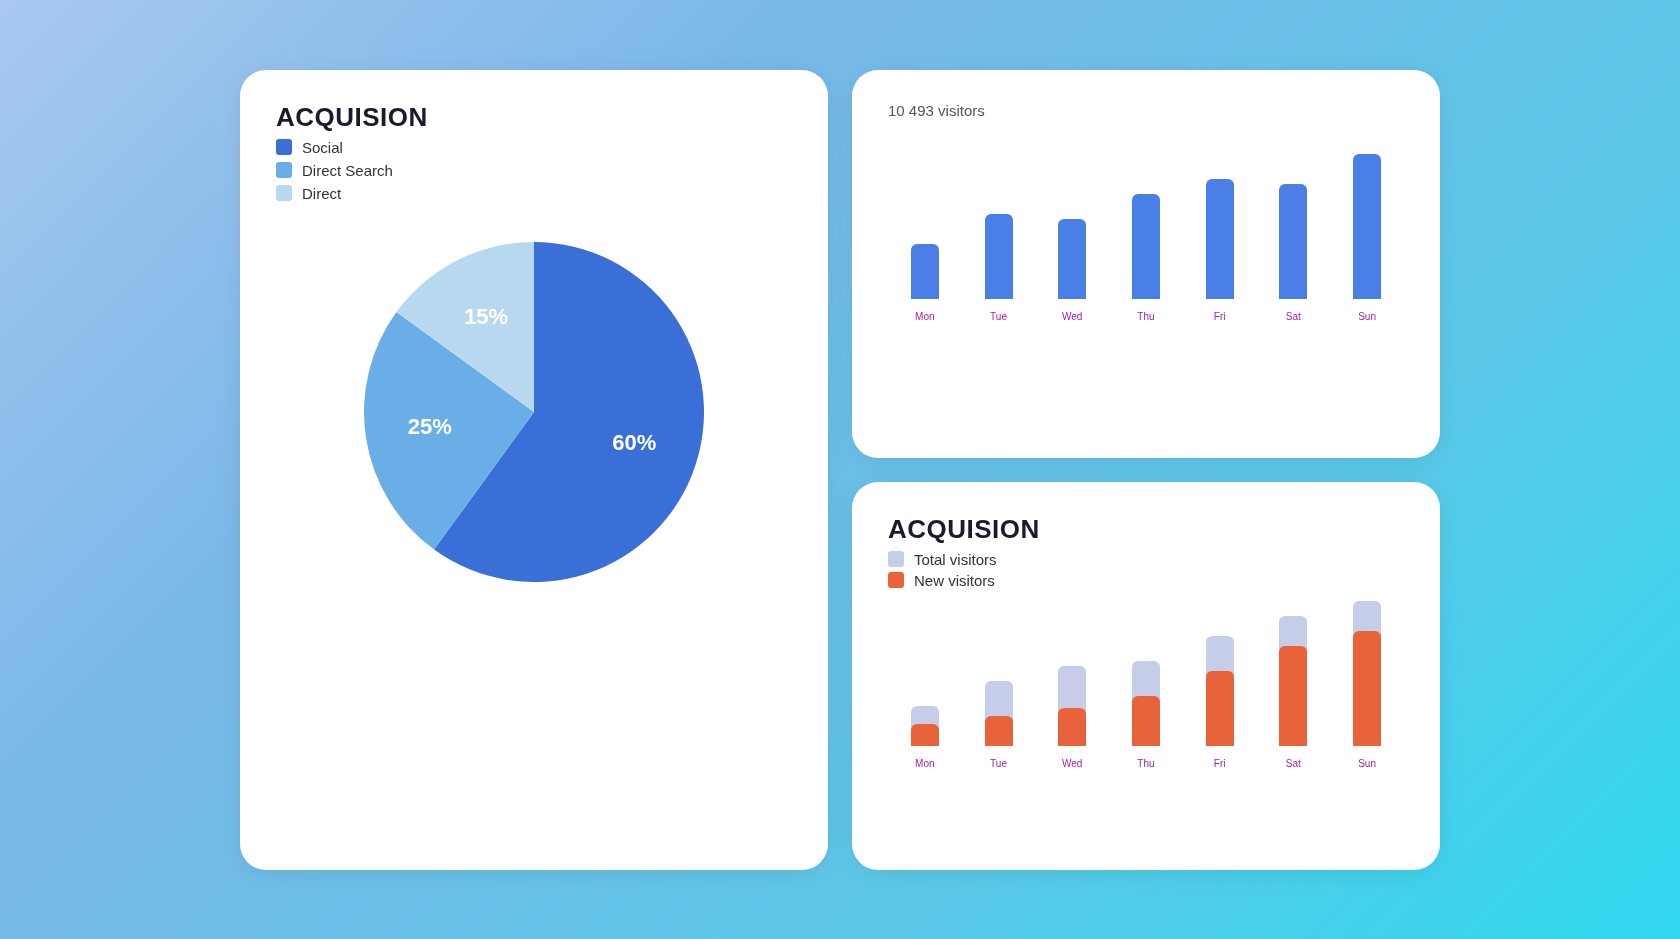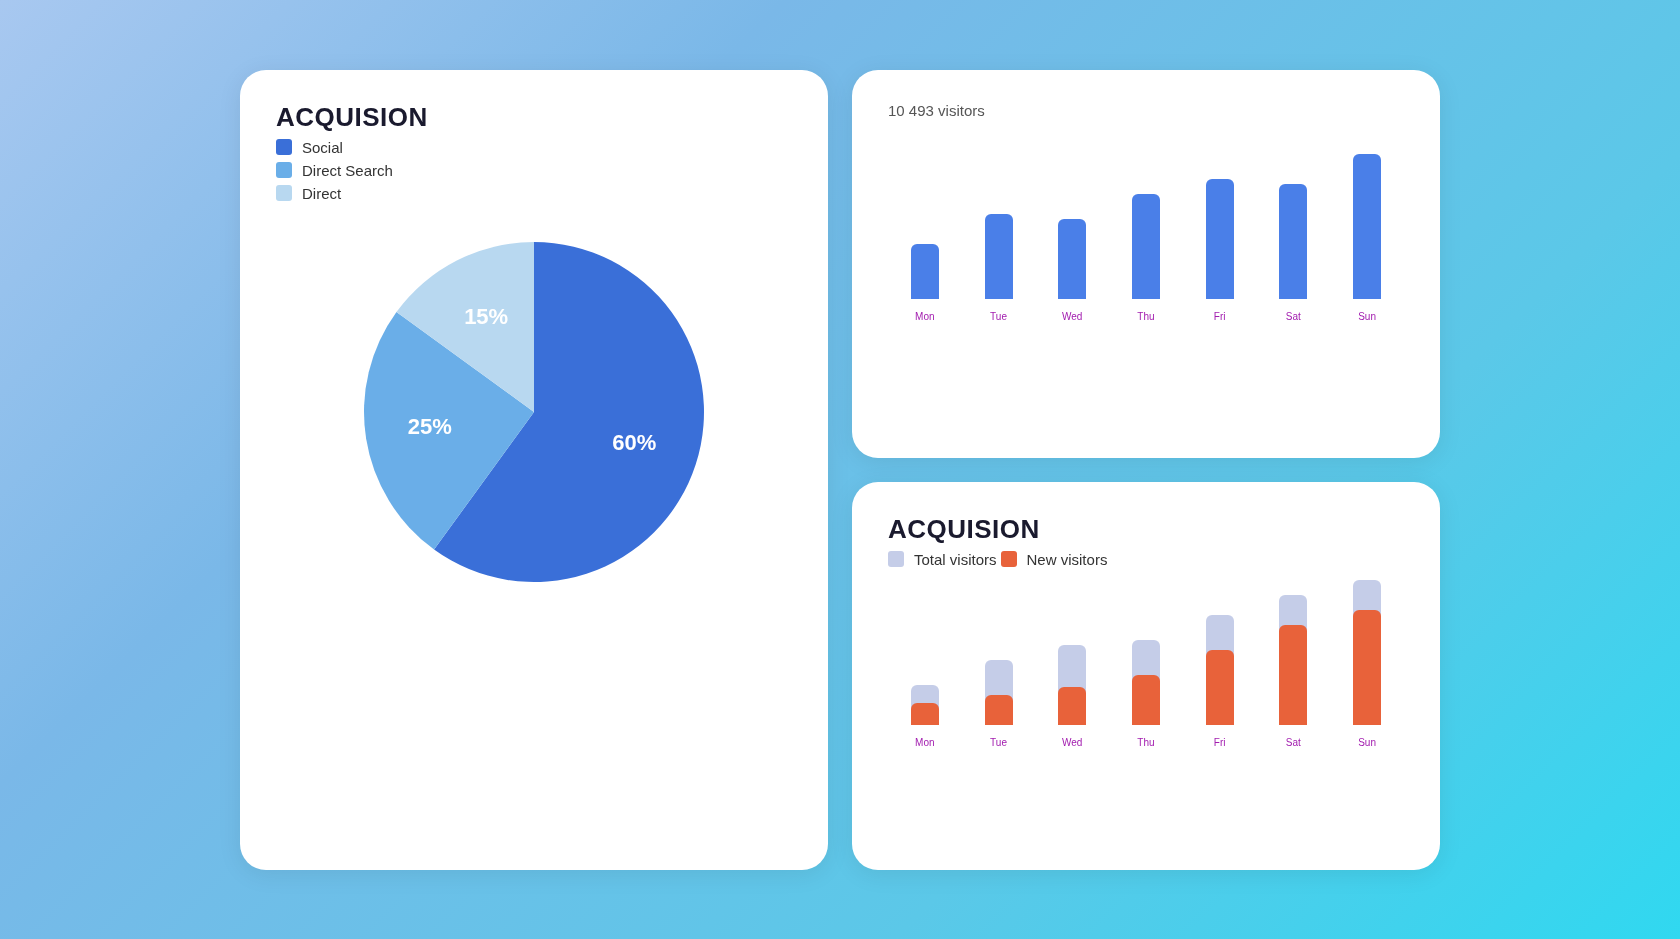--- a/index.html
+++ b/index.html
@@ -88,21 +88,21 @@
     
     .pie-container {
       display: flex;
       justify-content: center;
       align-items: center;
       margin-top: 10px;
     }
     
     .behaviour-legend {
       display: flex;
-      flex-direction: row;
+      flex-direction: column;
       gap: 4px;
       margin-bottom: 20px;
     }
     .dual-bar-chart {
       display: flex;
       align-items: flex-end;
       justify-content: space-around;
       height: 160px;
     }
     .dual-bar-group {

